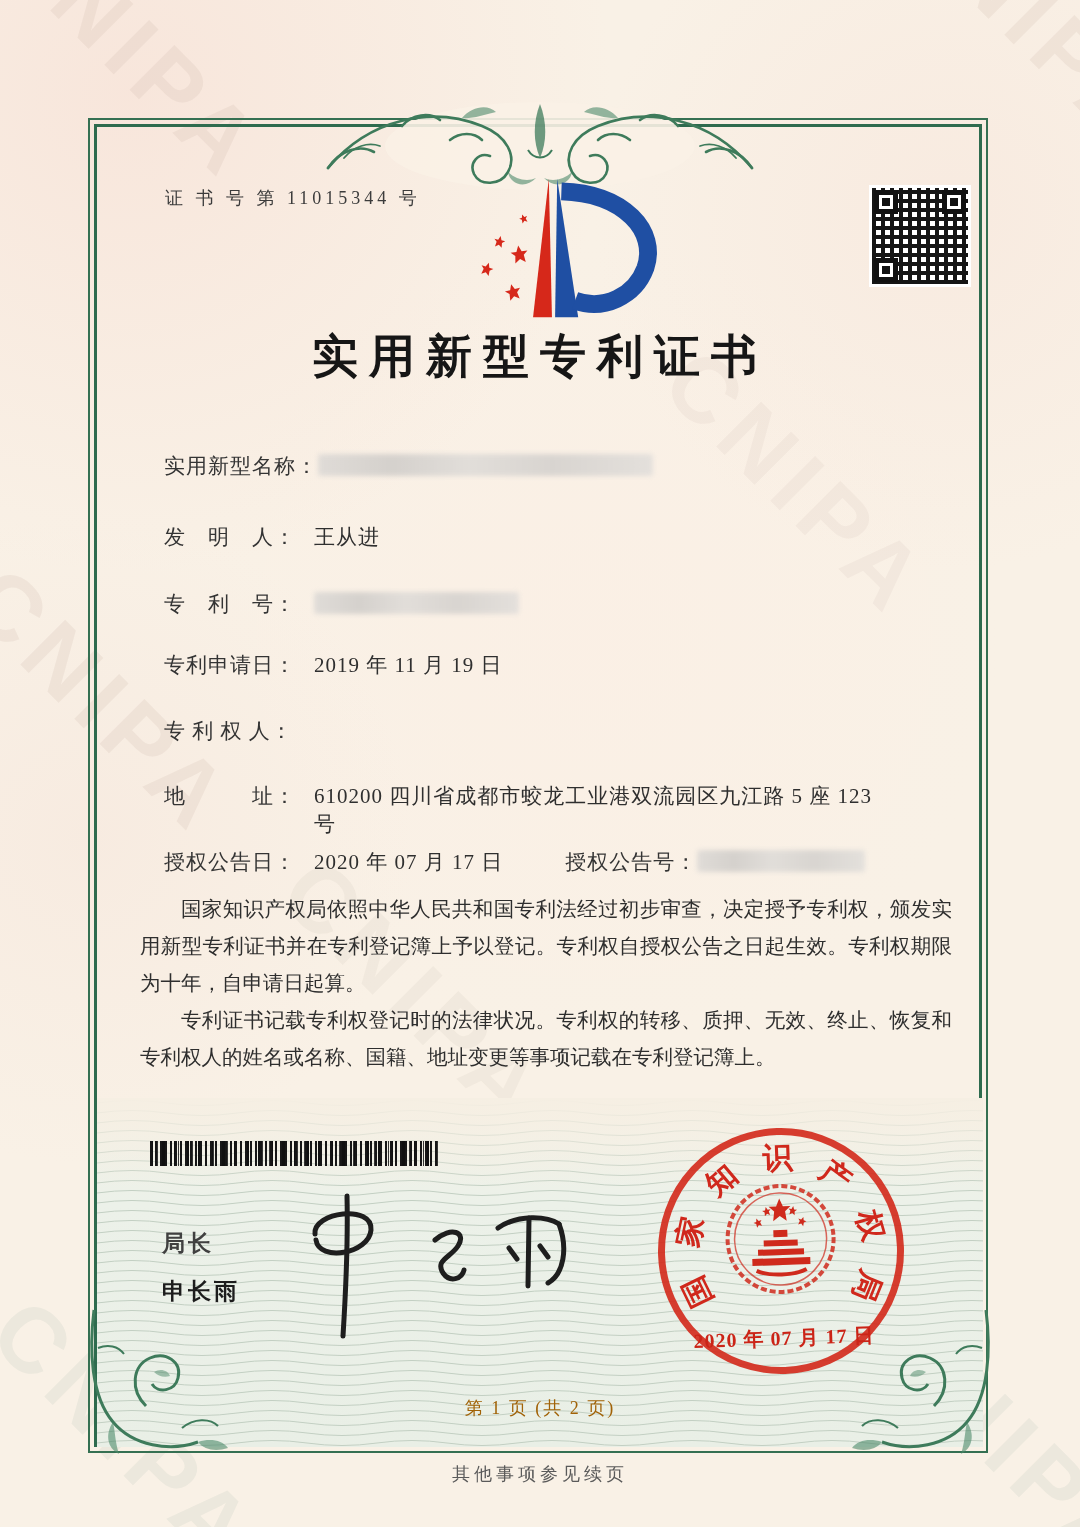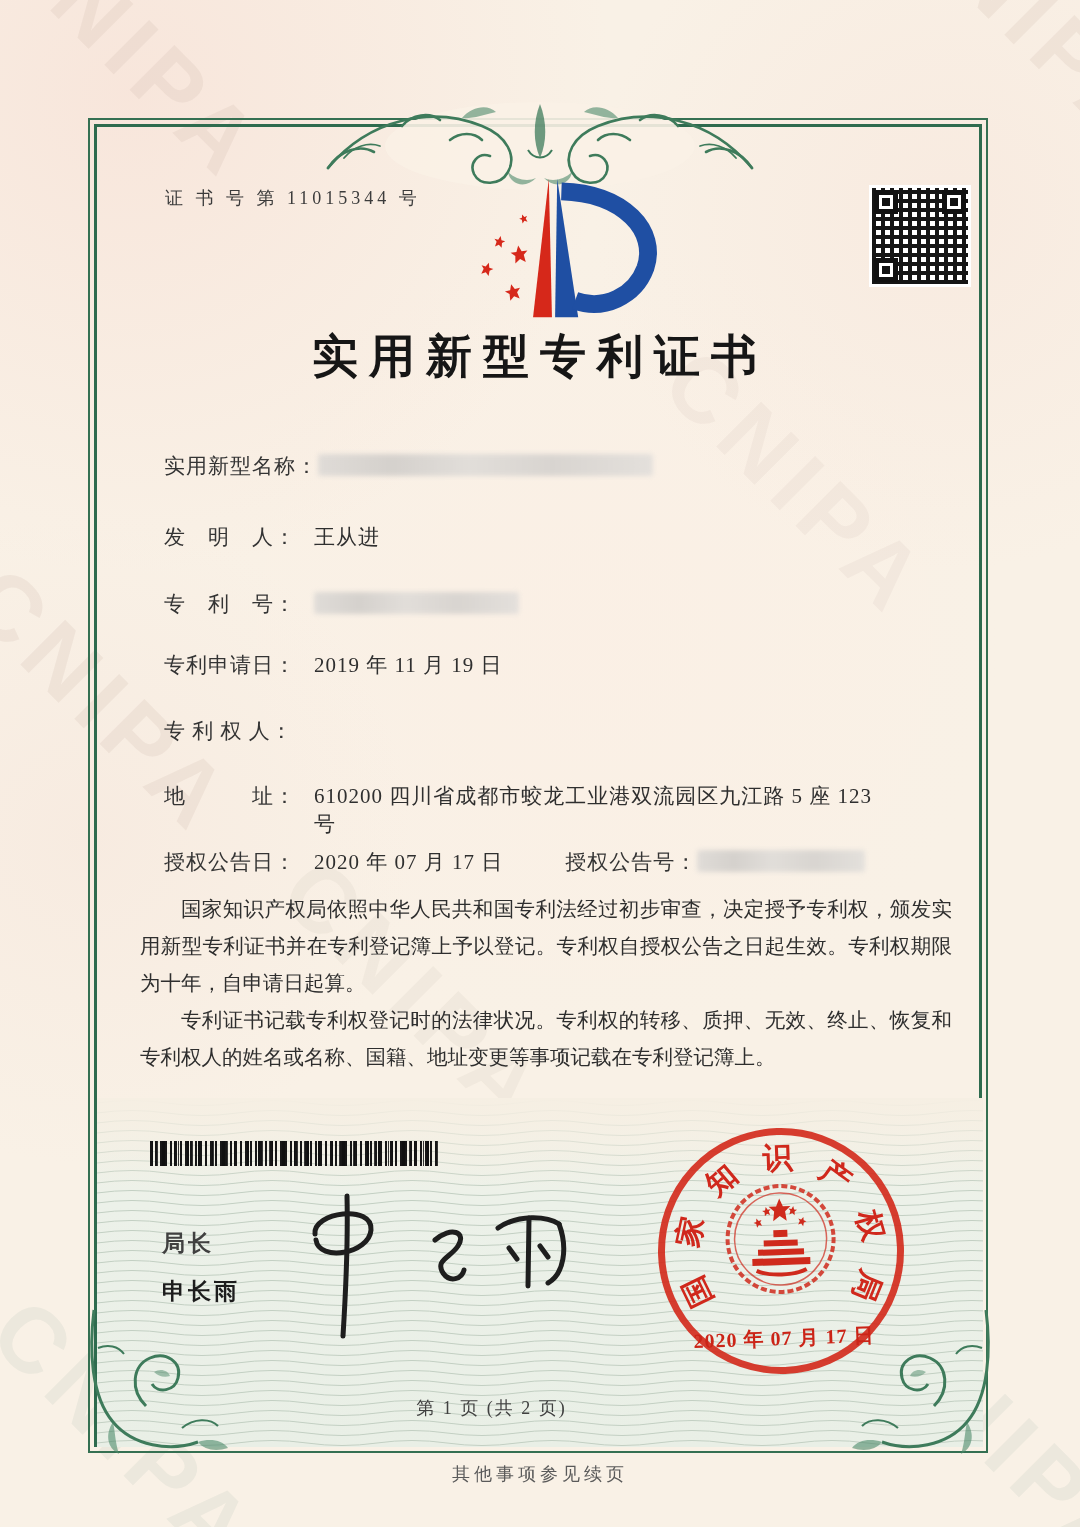--- a/index.html
+++ b/index.html
@@ -64,22 +64,22 @@
   .seal-ring{position:absolute;inset:0;border:7px solid rgba(211,40,26,.9);border-radius:50%;}
   .seal-char{position:absolute;left:50%;top:50%;width:32px;height:32px;margin:-16px 0 0 -16px;
     font-weight:700;font-size:30px;line-height:32px;color:#d0281c;text-align:center;}
   .sc0{transform:rotate(-114deg) translateY(-93px);} .sc1{transform:rotate(-76deg) translateY(-93px);}
   .sc2{transform:rotate(-38deg) translateY(-93px);} .sc3{transform:translateY(-93px);}
   .sc4{transform:rotate(38deg) translateY(-93px);} .sc5{transform:rotate(76deg) translateY(-93px);}
   .sc6{transform:rotate(114deg) translateY(-93px);}
   .seal-emblem{position:absolute;left:64px;top:52px;}
   .seal-date{position:absolute;left:0;bottom:22px;width:100%;text-align:center;
     font-size:20px;color:#cb2417;letter-spacing:1px;font-weight:700;}
-  .pagefoot{position:absolute;left:0;top:1396px;width:983px;text-align:center;
-    font-size:18px;color:#404040;letter-spacing:2px;}
+  .pagefoot{position:absolute;left:0;top:1396px;width:1080px;text-align:center;
+    font-size:18px;color:#a16207;letter-spacing:2px;}
   .contnote{position:absolute;left:0;top:1462px;width:1080px;text-align:center;
     font-size:18px;color:#5a5a5a;letter-spacing:4px;}
   .orn-top{position:absolute;left:50%;top:88px;transform:translateX(-50%);}
   .orn-bl{position:absolute;left:84px;top:1308px;}
   .orn-br{position:absolute;left:806px;top:1308px;transform:scaleX(-1);}
 </style>
 </head>
 <body>
 
 <svg width="0" height="0" style="position:absolute" aria-hidden="true">

